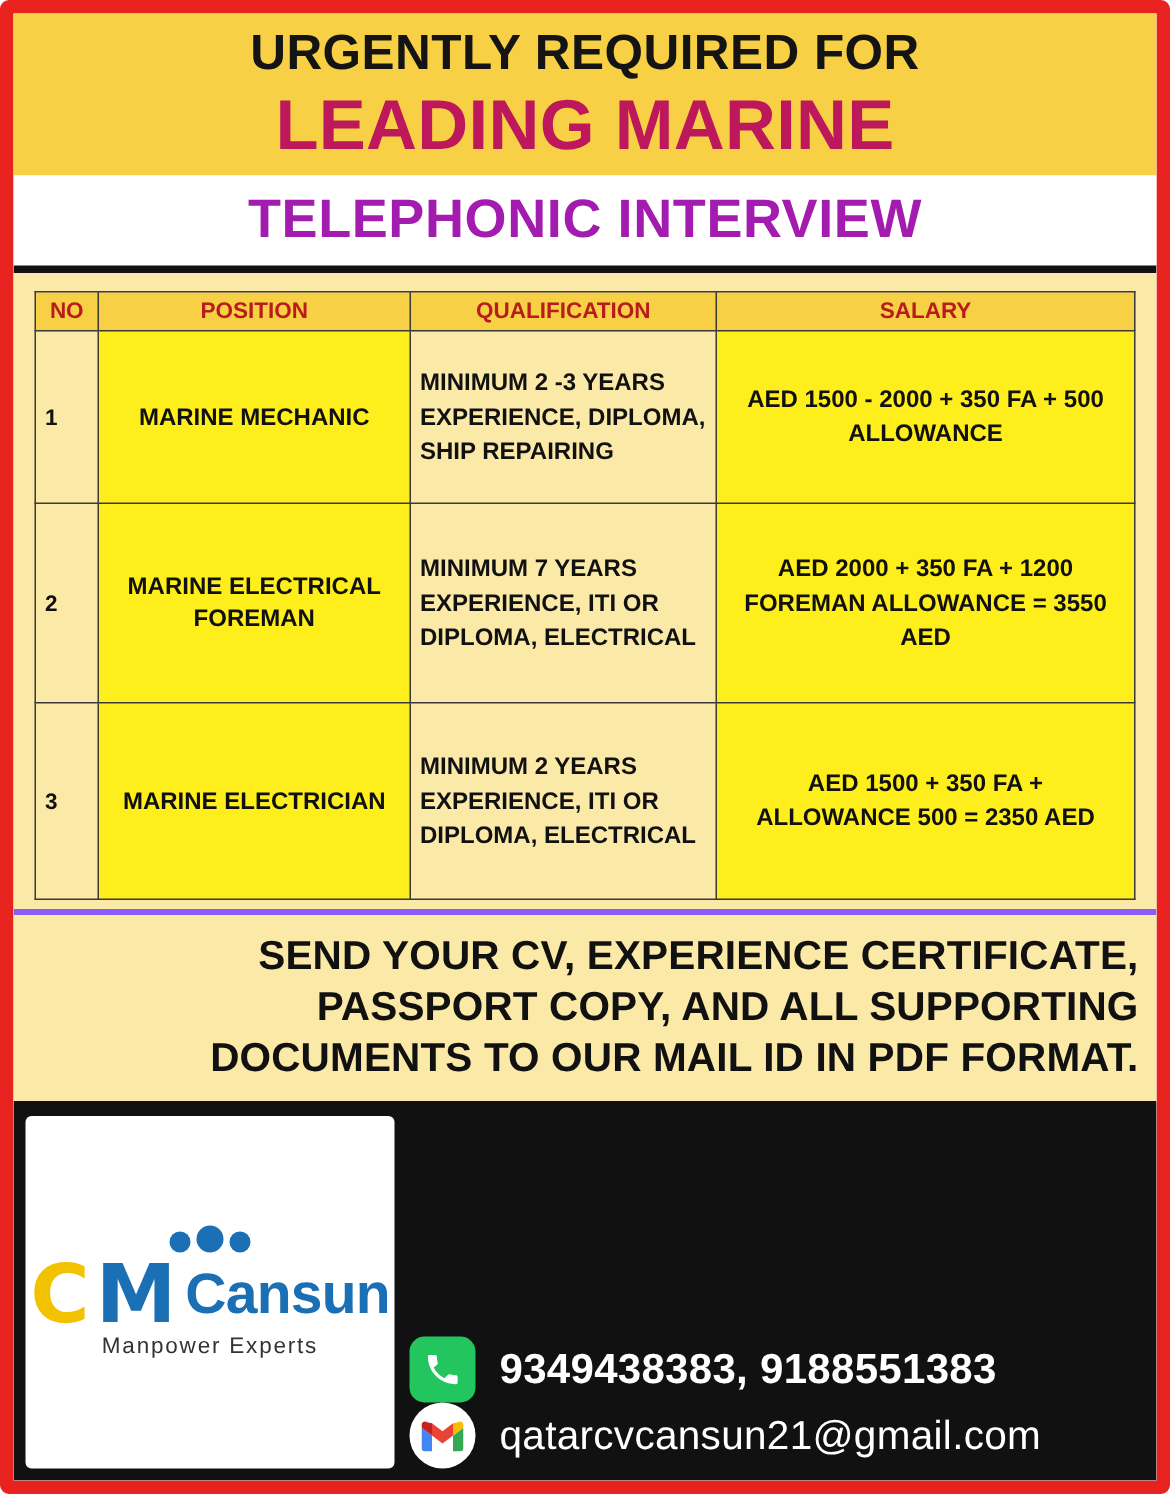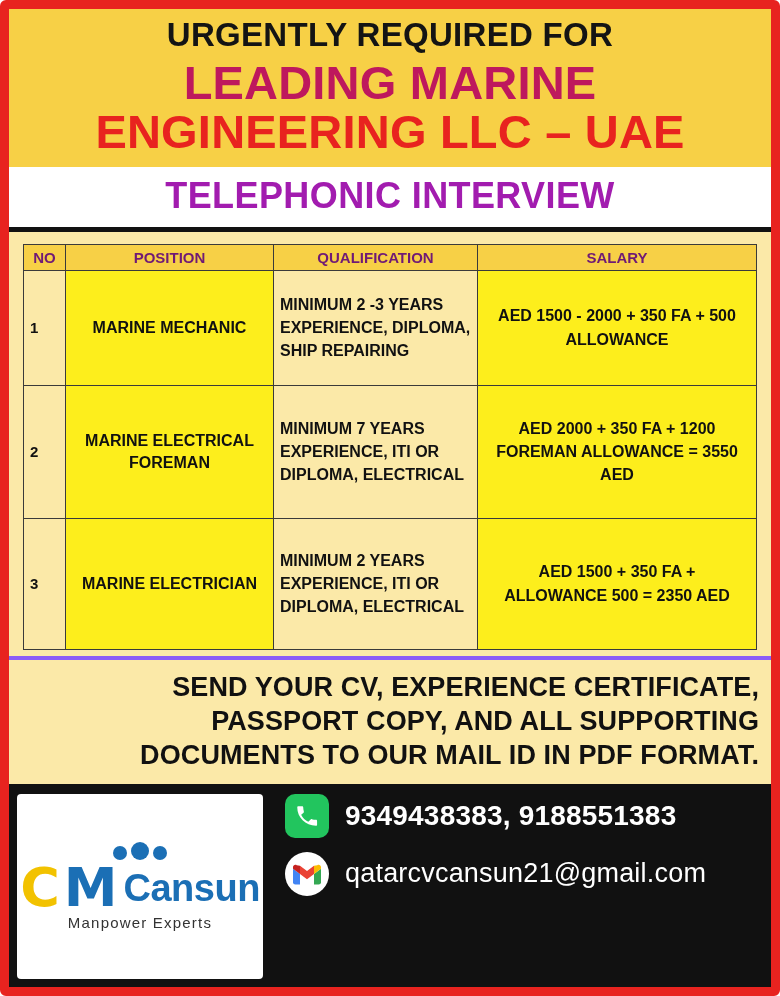--- a/index.html
+++ b/index.html
@@ -85,21 +85,21 @@
     table-layout: fixed;
   }
   table.jobs th, table.jobs td {
     border: 1px solid #3a3a3a;
     vertical-align: middle;
   }
   table.jobs thead th {
     background: #f7d046;
     font-size: 15px;
     font-weight: bold;
-    color: #701a75;
+    color: #b91c1c;
     padding: 4px 2px;
     text-align: center;
   }
   col.c-no { width: 42px; }
   col.c-pos { width: 208px; }
   col.c-qual { width: 204px; }
   col.c-sal { width: auto; }
 
   td.no {
     background: #fbe9a8;
@@ -220,23 +220,22 @@
   .logo-sub {
     font-size: 15px;
     color: #333333;
     letter-spacing: 1.2px;
     margin-top: 2px;
   }
   .contact-col {
     flex: 1;
     display: flex;
     flex-direction: column;
-    justify-content: flex-start;
-    gap: 14px;
-    padding-left: 22px;
+    justify-content: flex-end;
+    padding-left: 10px;
   }
   .contact-row {
     display: flex;
     align-items: center;
     gap: 16px;
   }
   .icon-phone {
     width: 44px;
     height: 44px;
     border-radius: 10px;
@@ -271,21 +270,20 @@
 </style>
 </head>
 <body>
 
 <div class="poster">
   <div class="inner">
 
     <div class="header">
       <div class="header-line1">URGENTLY REQUIRED FOR</div>
       <div class="header-line2">LEADING MARINE</div>
-      <div class="header-line3">ENGINEERING LLC – UAE</div>
     </div>
 
     <div class="subtitle-band">
       <div class="subtitle">TELEPHONIC INTERVIEW</div>
     </div>
 
     <div class="table-wrap">
       <table class="jobs">
         <colgroup>
           <col class="c-no">

